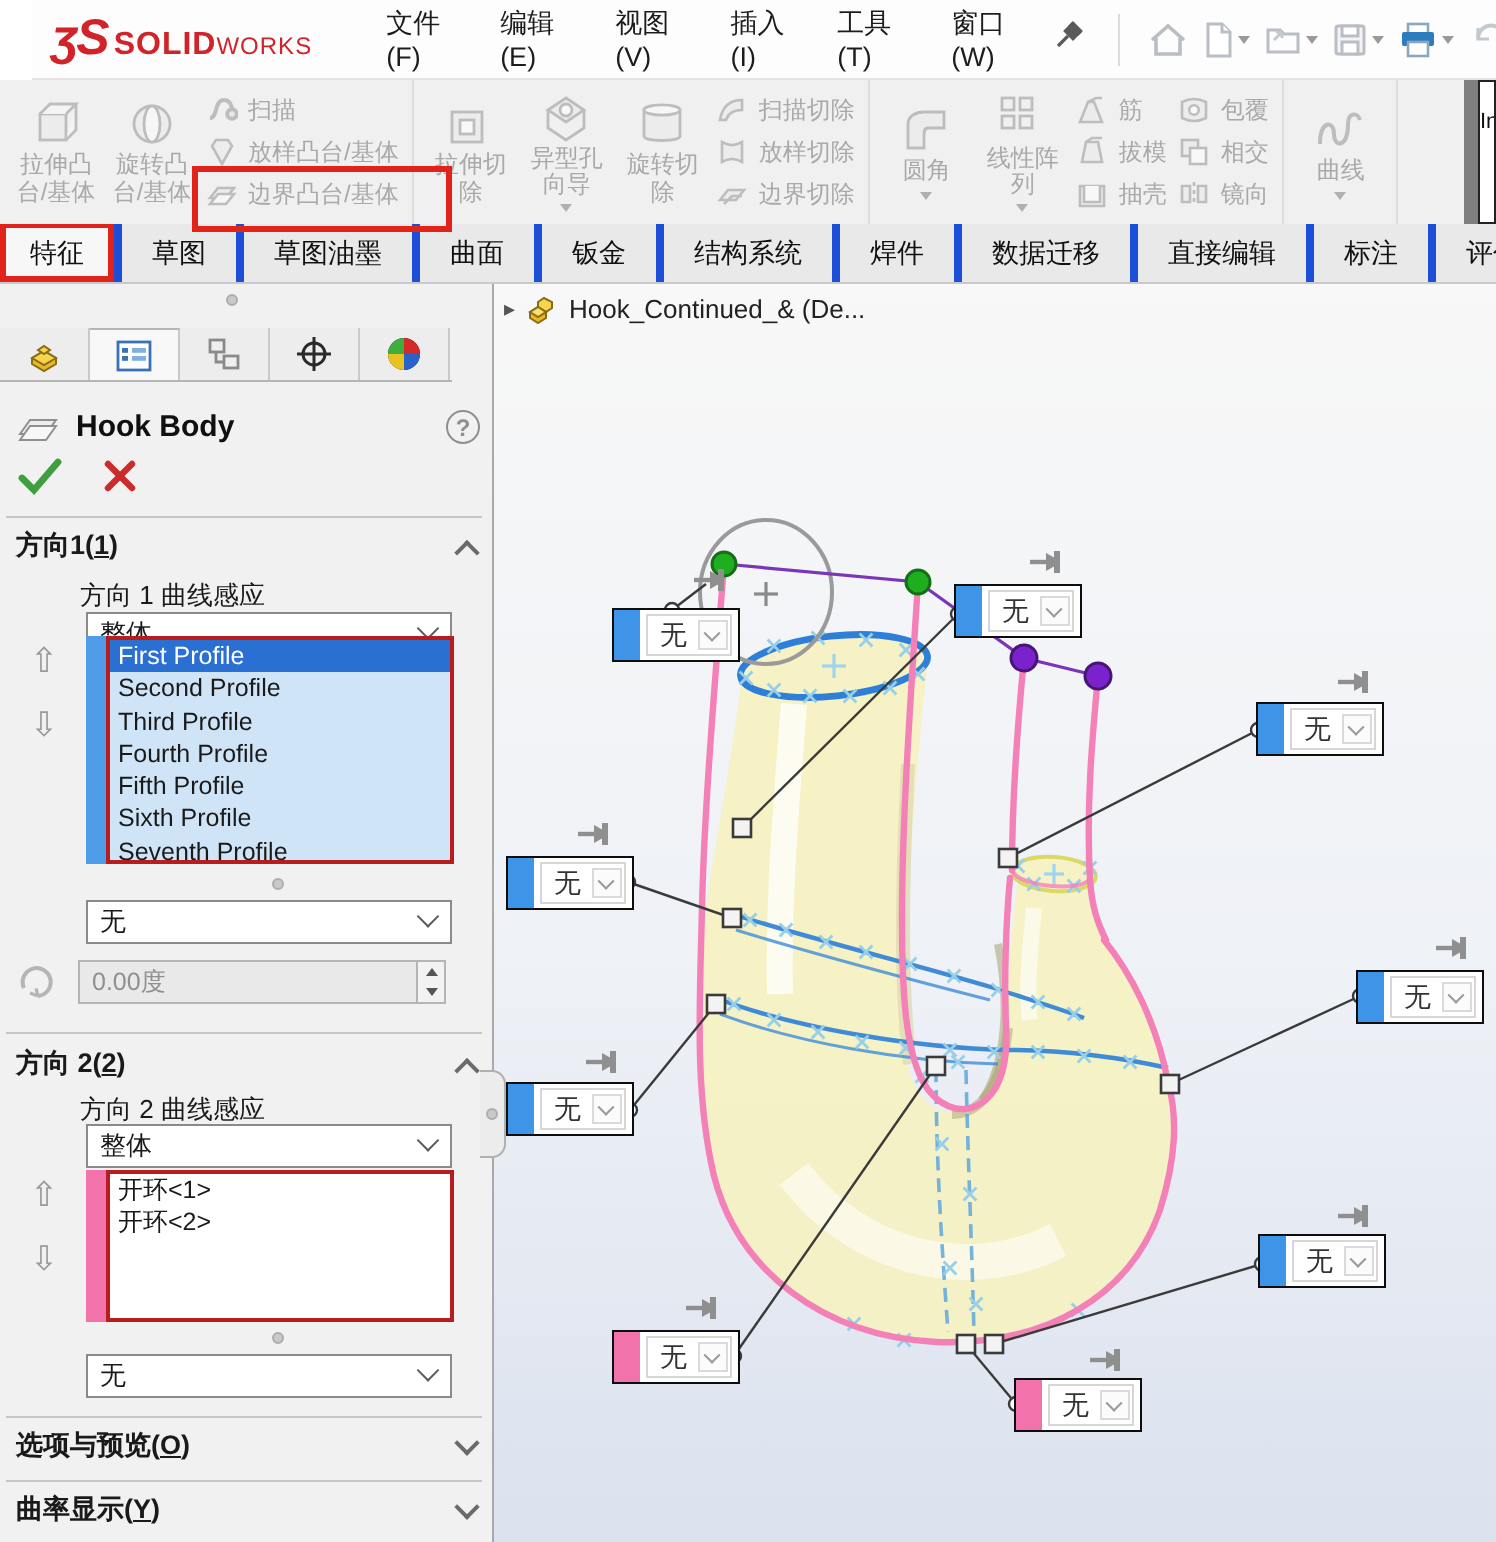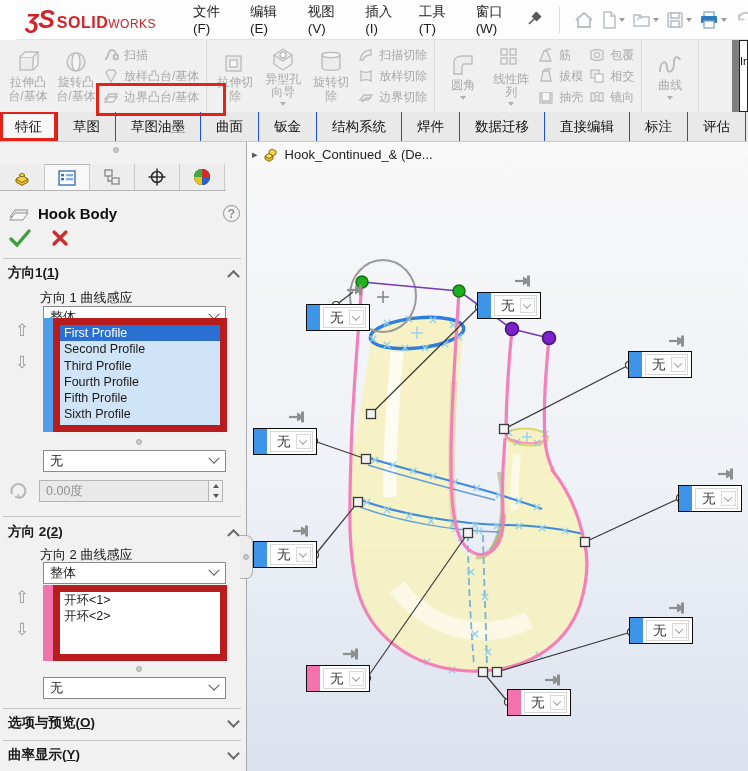--- a/index.html
+++ b/index.html
@@ -37,21 +37,21 @@
     border:3px solid #e2231a; z-index:20; pointer-events:none; }
   #ribbon-overflow { position:absolute; right:0; top:40px; width:16px; height:72px; display:flex; }
   .ovf-strip { width:7px; height:72px; background:#7f7f7f; }
   .ovf-box { flex:1; background:#ffffff; border:1px solid #222; font-size:11px; color:#111;
     padding-top:14px; overflow:hidden; }
 
   
   #tabrow { position:absolute; left:0; top:112px; width:748px; height:30px; background:#e9e9e9;
     display:flex; align-items:stretch; border-bottom:1px solid #c9c9c9; overflow:hidden; }
   .ctab { font-size:13.5px; color:#111; padding:0 15px; display:flex; align-items:center;
-    border-right:1px solid #1d4ed8; white-space:nowrap; position:relative; background:#e9e9e9; }
+    border-right:4px solid #1d4ed8; white-space:nowrap; position:relative; background:#e9e9e9; }
   .ctab.active { background:#f7f7f7; }
   .ctab.active::after { content:""; position:absolute; inset:-1px 0 0 0; border:3px solid #e2231a; z-index:21; pointer-events:none; }
 
   
   #panel { position:absolute; left:0; top:142px; width:247px; height:629px; background:#f1f1f1;
     border-right:1px solid #a9a9a9; font-size:13px; color:#1a1a1a; }
   .grip-dot { width:6px; height:6px; border-radius:50%; background:#c9c9c9; border:1px solid #adadad; }
   #pm-grip { position:absolute; left:113px; top:5px; }
   #pm-tabs { position:absolute; left:0; top:22px; width:226px; height:27px; display:flex;
     border-bottom:1px solid #b5b5b5; }
@@ -70,21 +70,21 @@
   .chev { width:9px; height:9px; border-right:2px solid #6a6a6a; border-bottom:2px solid #6a6a6a; }
   .chev.up { transform:rotate(-135deg) translate(-2px,-2px); }
   .chev.down { transform:rotate(45deg); margin-bottom:4px; }
   .plabel { position:absolute; left:40px; font-size:13px; color:#1a1a1a;text-align:center; }
   .combo { position:absolute; left:43px; width:183px; height:22px; background:#fff; border:1px solid #8a8a8a;
     display:flex; align-items:center; padding-left:6px; font-size:13px; }
   .combo .cchev { margin-left:auto; margin-right:7px; width:8px; height:8px;
     border-right:1.6px solid #5a5a5a; border-bottom:1.6px solid #5a5a5a; transform:rotate(45deg) translate(-2px,-2px); }
   .updn { position:absolute; left:12px; width:20px; font-size:17px; color:#9a9a9a; text-align:center; line-height:1; }
   .lstrip { position:absolute; left:43px; width:10px; }
-  .listbox { position:absolute; left:53px; width:174px; border:7px solid #b91c1c; overflow:hidden; }
+  .listbox { position:absolute; left:53px; width:174px; border:2px solid #b91c1c; overflow:hidden; }
   .listbox .row { height:16.3px; font-size:12.5px; padding:0 4px; white-space:nowrap; line-height:16.3px; }
   .row.sel { background:#2a6fd2; color:#fff; }
   .angle-row { position:absolute; left:8px; display:flex; align-items:center; }
   .numfield { width:170px; height:22px; background:#e9e9e9; border:1px solid #b5b5b5; color:#8f8f8f;
     font-size:12.5px; display:flex; align-items:center; padding-left:6px; margin-left:11px; }
   .spinner { width:14px; height:22px; border:1px solid #b5b5b5; border-left:none; display:flex; flex-direction:column; }
   .spinner div { flex:1; background:#f2f2f2; display:flex; align-items:center; justify-content:center; }
   .spinner .sa { width:0; height:0; border-left:3px solid transparent; border-right:3px solid transparent; }
   .spinner .up .sa { border-bottom:4px solid #555; }
   .spinner .dn .sa { border-top:4px solid #555; }

